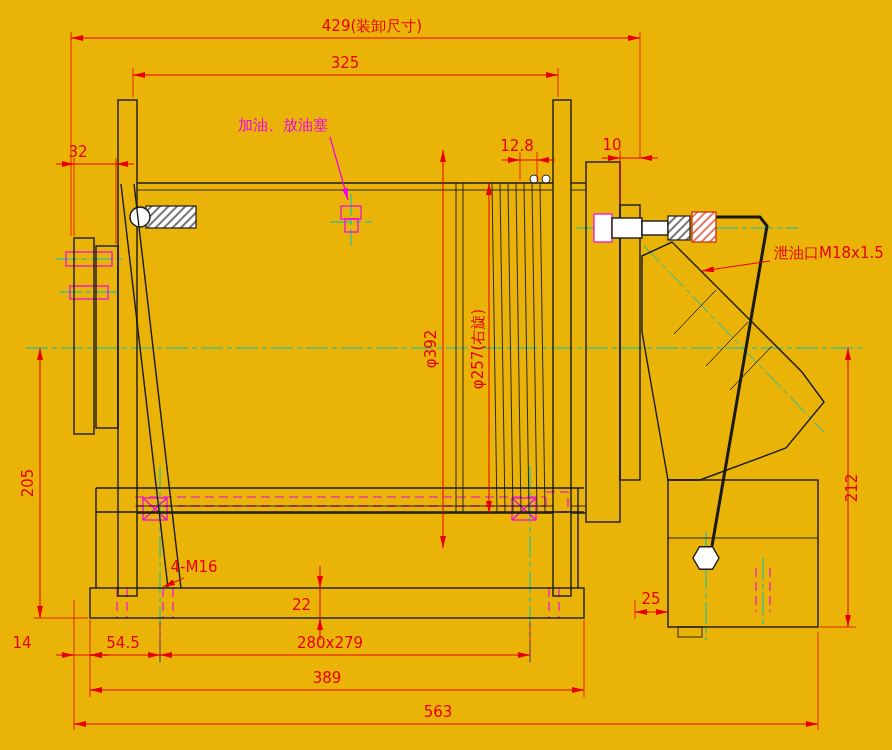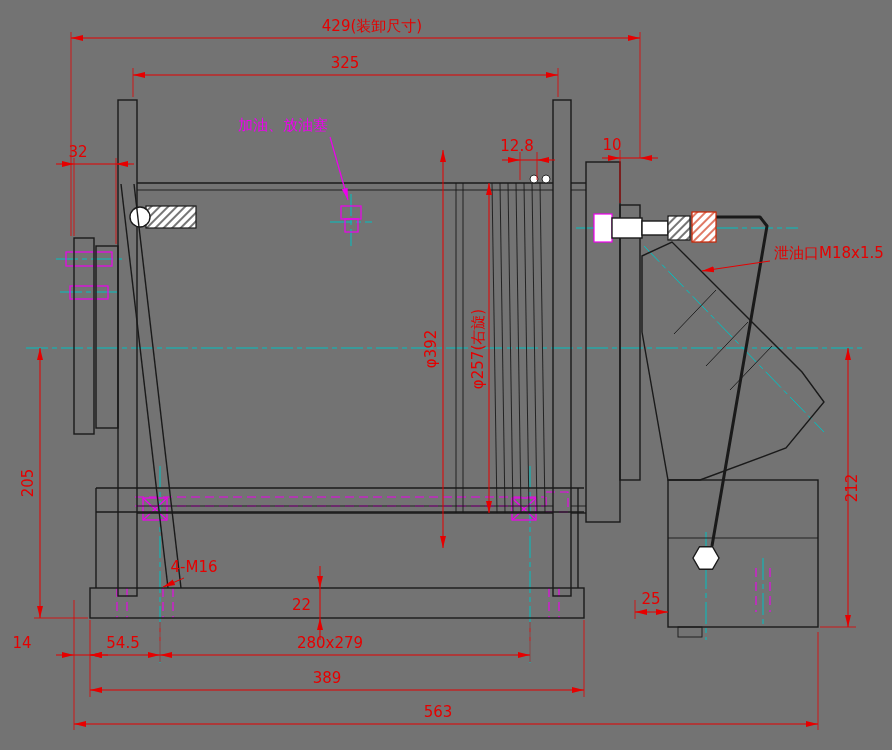--- a/index.html
+++ b/index.html
@@ -1,16 +1,16 @@
 <!DOCTYPE html>
 <html><head>
 <meta charset="utf-8">
 <style>
   html,body{margin:0;padding:0;background:#ffffff;}
-  .stage{width:892px;height:750px;position:relative;background:#737373;overflow:hidden;}
+  .stage{width:892px;height:750px;position:relative;background:#eab308;overflow:hidden;}
   svg{display:block;}
   text{font-family:"DejaVu Sans","Liberation Sans",sans-serif;font-size:15px;}
   .t-dim{fill:#e60000;}
   .t-mag{fill:#ee00ee;}
   .geo{stroke:#1a1a1a;stroke-width:1.4;fill:none;}
   .geo-thin{stroke:#1a1a1a;stroke-width:0.9;fill:none;}
   .red{stroke:#e60000;stroke-width:1;fill:none;}
   .red-thin{stroke:#e60000;stroke-width:0.8;fill:none;}
   .mag{stroke:#ee00ee;stroke-width:1.2;fill:none;}
   .mag-d{stroke:#ee00ee;stroke-width:1.1;fill:none;stroke-dasharray:9 5;}

